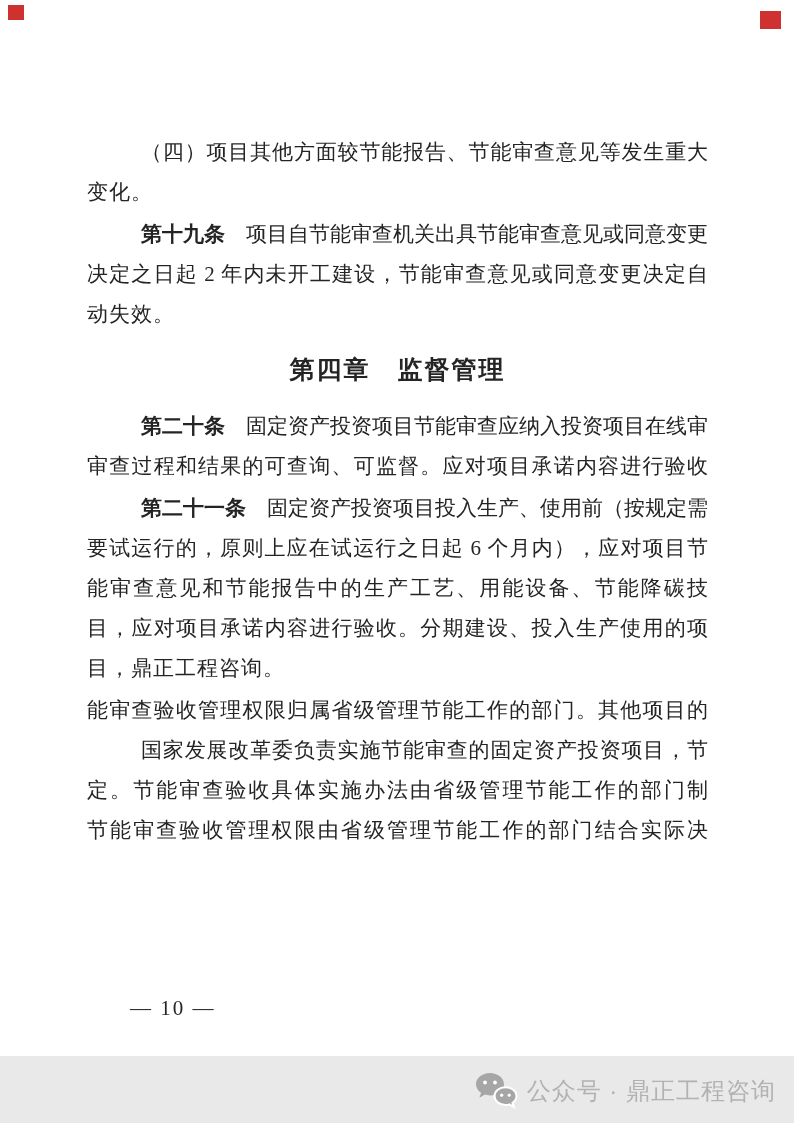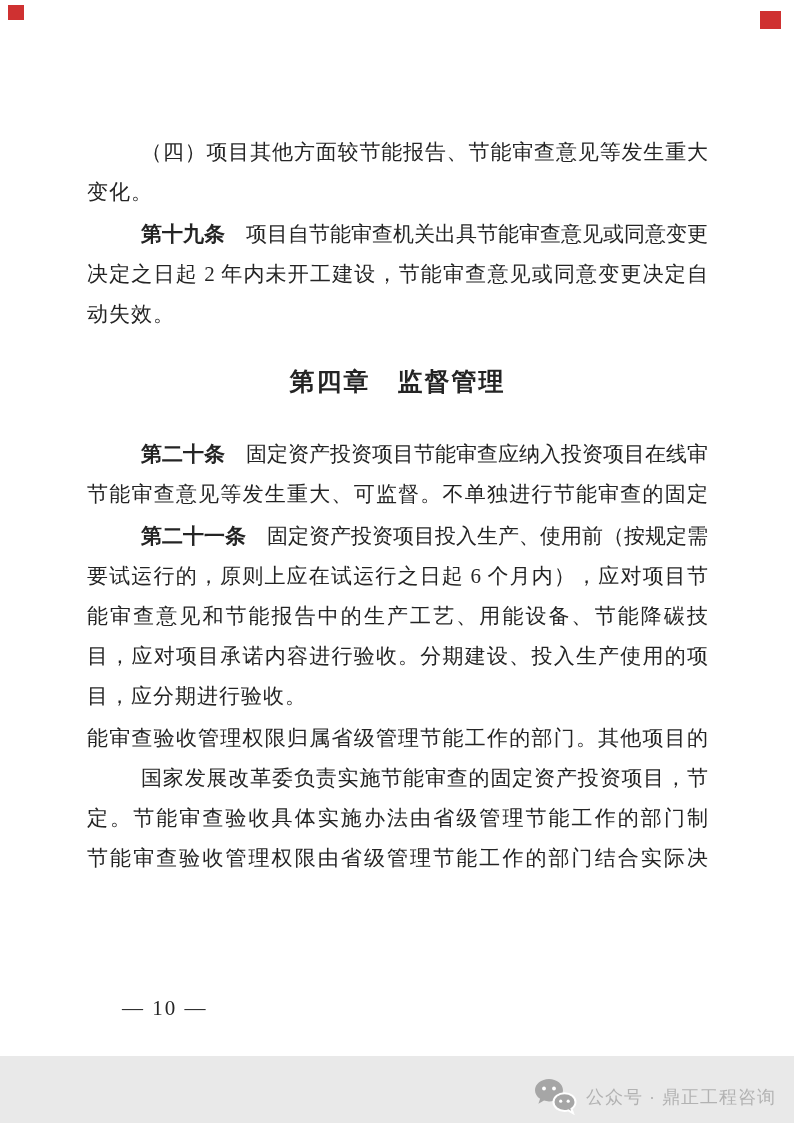--- a/index.html
+++ b/index.html
@@ -47,57 +47,57 @@
     white-space: normal;
   }
   .line.indent { text-indent: 54px; }
 
   .seg.bold {
     font-weight: 700;
     font-family: Liberation Mono, monospace;
   }
 
   .chapter-heading {
-    font-family: Liberation Mono, monospace;
+    font-family: Liberation Serif, serif;
     font-weight: 700;
     font-size: 25px;
     line-height: 44px;
     height: 44px;
-    margin: 28px 0;
+    margin: 14px 0;
     text-align: center;
     letter-spacing: 2px;
   }
 
   .page-number {
     position: absolute;
-    left: 122px;
+    left: 130px;
     top: 996px;
     font-size: 21px;
     letter-spacing: 2px;
     color: var(--ink, #242424);
   }
 
   .footer-band {
     position: absolute;
     left: 0;
     top: 1056px;
     width: 794px;
     height: 67px;
     background: var(--band-bg, #e9e9e9);
   }
 
   .watermark {
     position: absolute;
     right: 18px;
-    top: 22px;
+    top: 16px;
     display: flex;
     align-items: center;
     gap: 9px;
     font-family: "Liberation Sans", "DejaVu Sans", sans-serif;
-    font-size: 18px;
+    font-size: 24px;
     letter-spacing: 1px;
     color: var(--wm-text, #b2b2b2);
   }
 
   .wx-icon {
     display: inline-flex;
     color: var(--wm-icon, #a6a6a6);
   }
 </style>
 </head>
@@ -114,28 +114,28 @@
         <div class="line"><span class="seg">变化。</span></div>
       </div>
       <div class="para">
         <div class="line indent fill"><span class="seg bold">第十九条</span><span class="seg">　项目自节能审查机关出具节能审查意见或同意变更</span></div>
         <div class="line fill"><span class="seg">决定之日起 2 年内未开工建设，节能审查意见或同意变更决定自</span></div>
         <div class="line"><span class="seg">动失效。</span></div>
       </div>
       <div class="chapter-heading">第四章　监督管理</div>
       <div class="para">
         <div class="line indent fill"><span class="seg bold">第二十条</span><span class="seg">　固定资产投资项目节能审查应纳入投资项目在线审</span></div>
-        <div class="line fill"><span class="seg">节能审查意见等发生重大、可监督。不单独进行节能审查的固定</span></div>
+        <div class="line fill"><span class="seg">审查过程和结果的可查询、可监督。应对项目承诺内容进行验收</span></div>
       </div>
       <div class="para">
         <div class="line indent fill"><span class="seg bold">第二十一条</span><span class="seg">　固定资产投资项目投入生产、使用前（按规定需</span></div>
         <div class="line fill"><span class="seg">要试运行的，原则上应在试运行之日起 6 个月内），应对项目节</span></div>
         <div class="line fill"><span class="seg">能审查意见和节能报告中的生产工艺、用能设备、节能降碳技</span></div>
         <div class="line fill"><span class="seg">目，应对项目承诺内容进行验收。分期建设、投入生产使用的项</span></div>
-        <div class="line"><span class="seg">目，应分期进行验收。</span></div>
+        <div class="line"><span class="seg">目，鼎正工程咨询。</span></div>
       </div>
       <div class="para">
         <div class="line fill"><span class="seg">能审查验收管理权限归属省级管理节能工作的部门。其他项目的</span></div>
         <div class="line indent fill"><span class="seg">国家发展改革委负责实施节能审查的固定资产投资项目，节</span></div>
         <div class="line fill"><span class="seg">定。节能审查验收具体实施办法由省级管理节能工作的部门制</span></div>
         <div class="line fill"><span class="seg">节能审查验收管理权限由省级管理节能工作的部门结合实际决</span></div>
       </div>
     </div>
 
   <div class="page-number">— 10 —</div>

